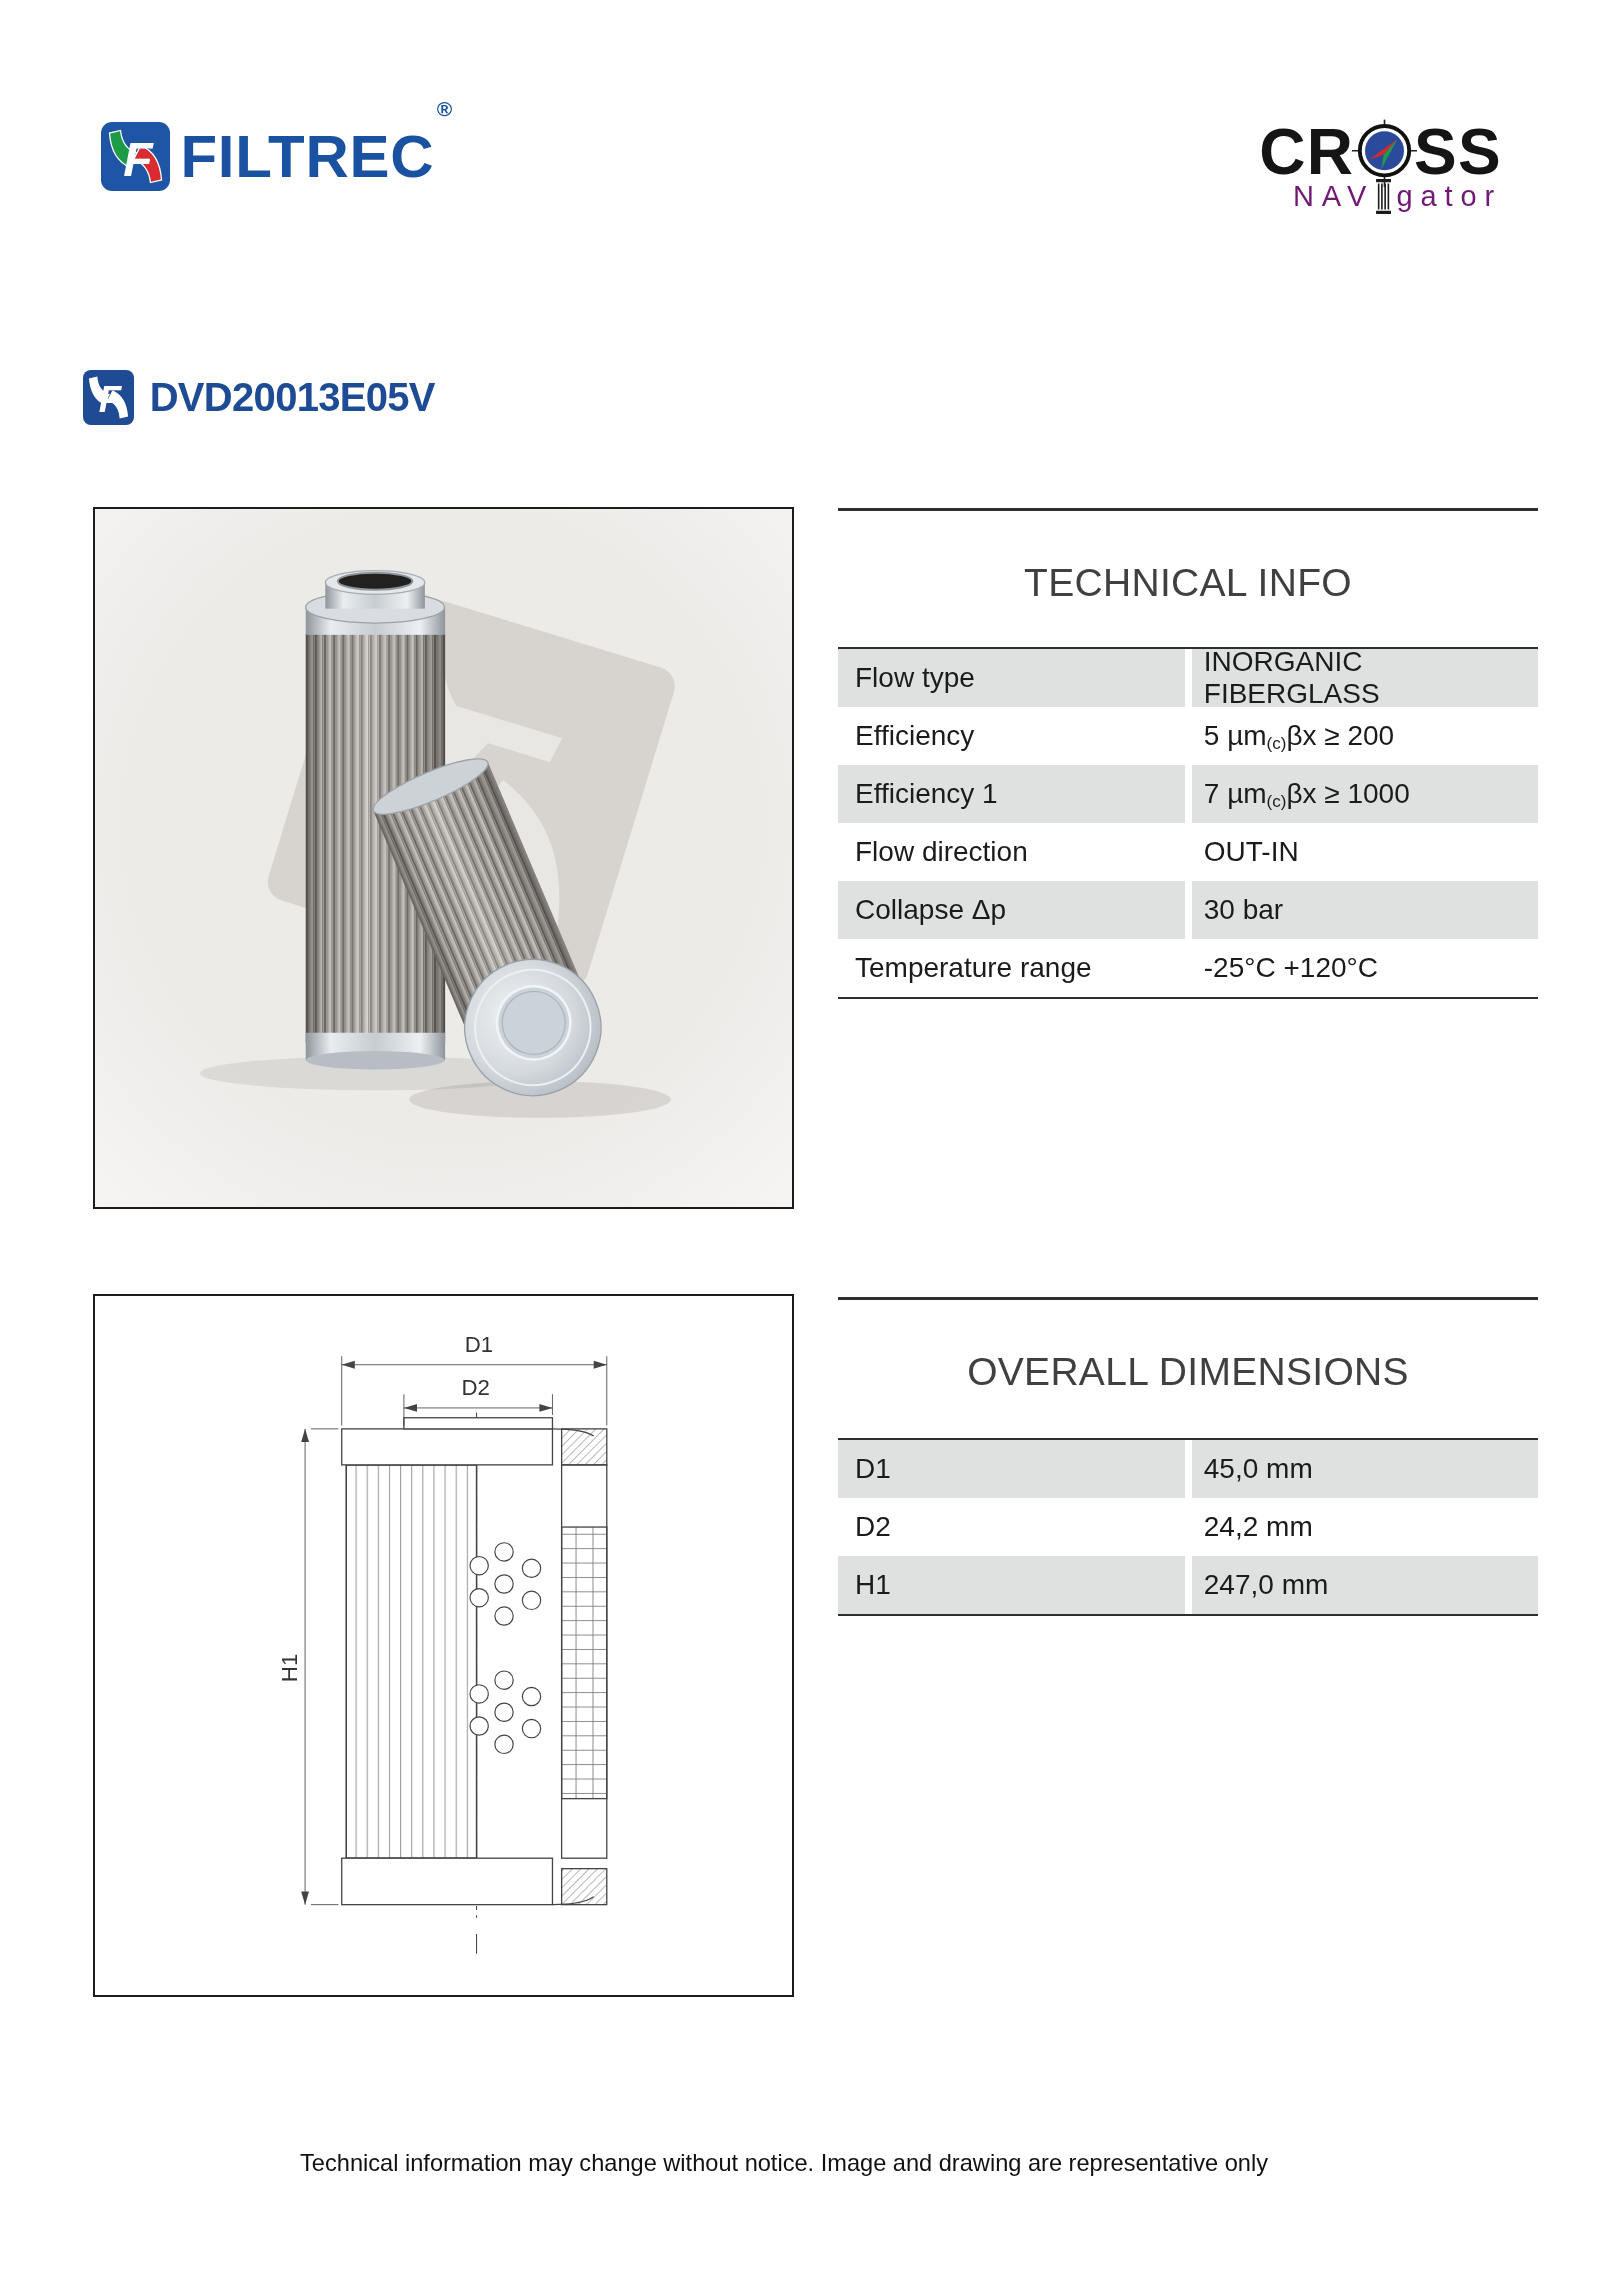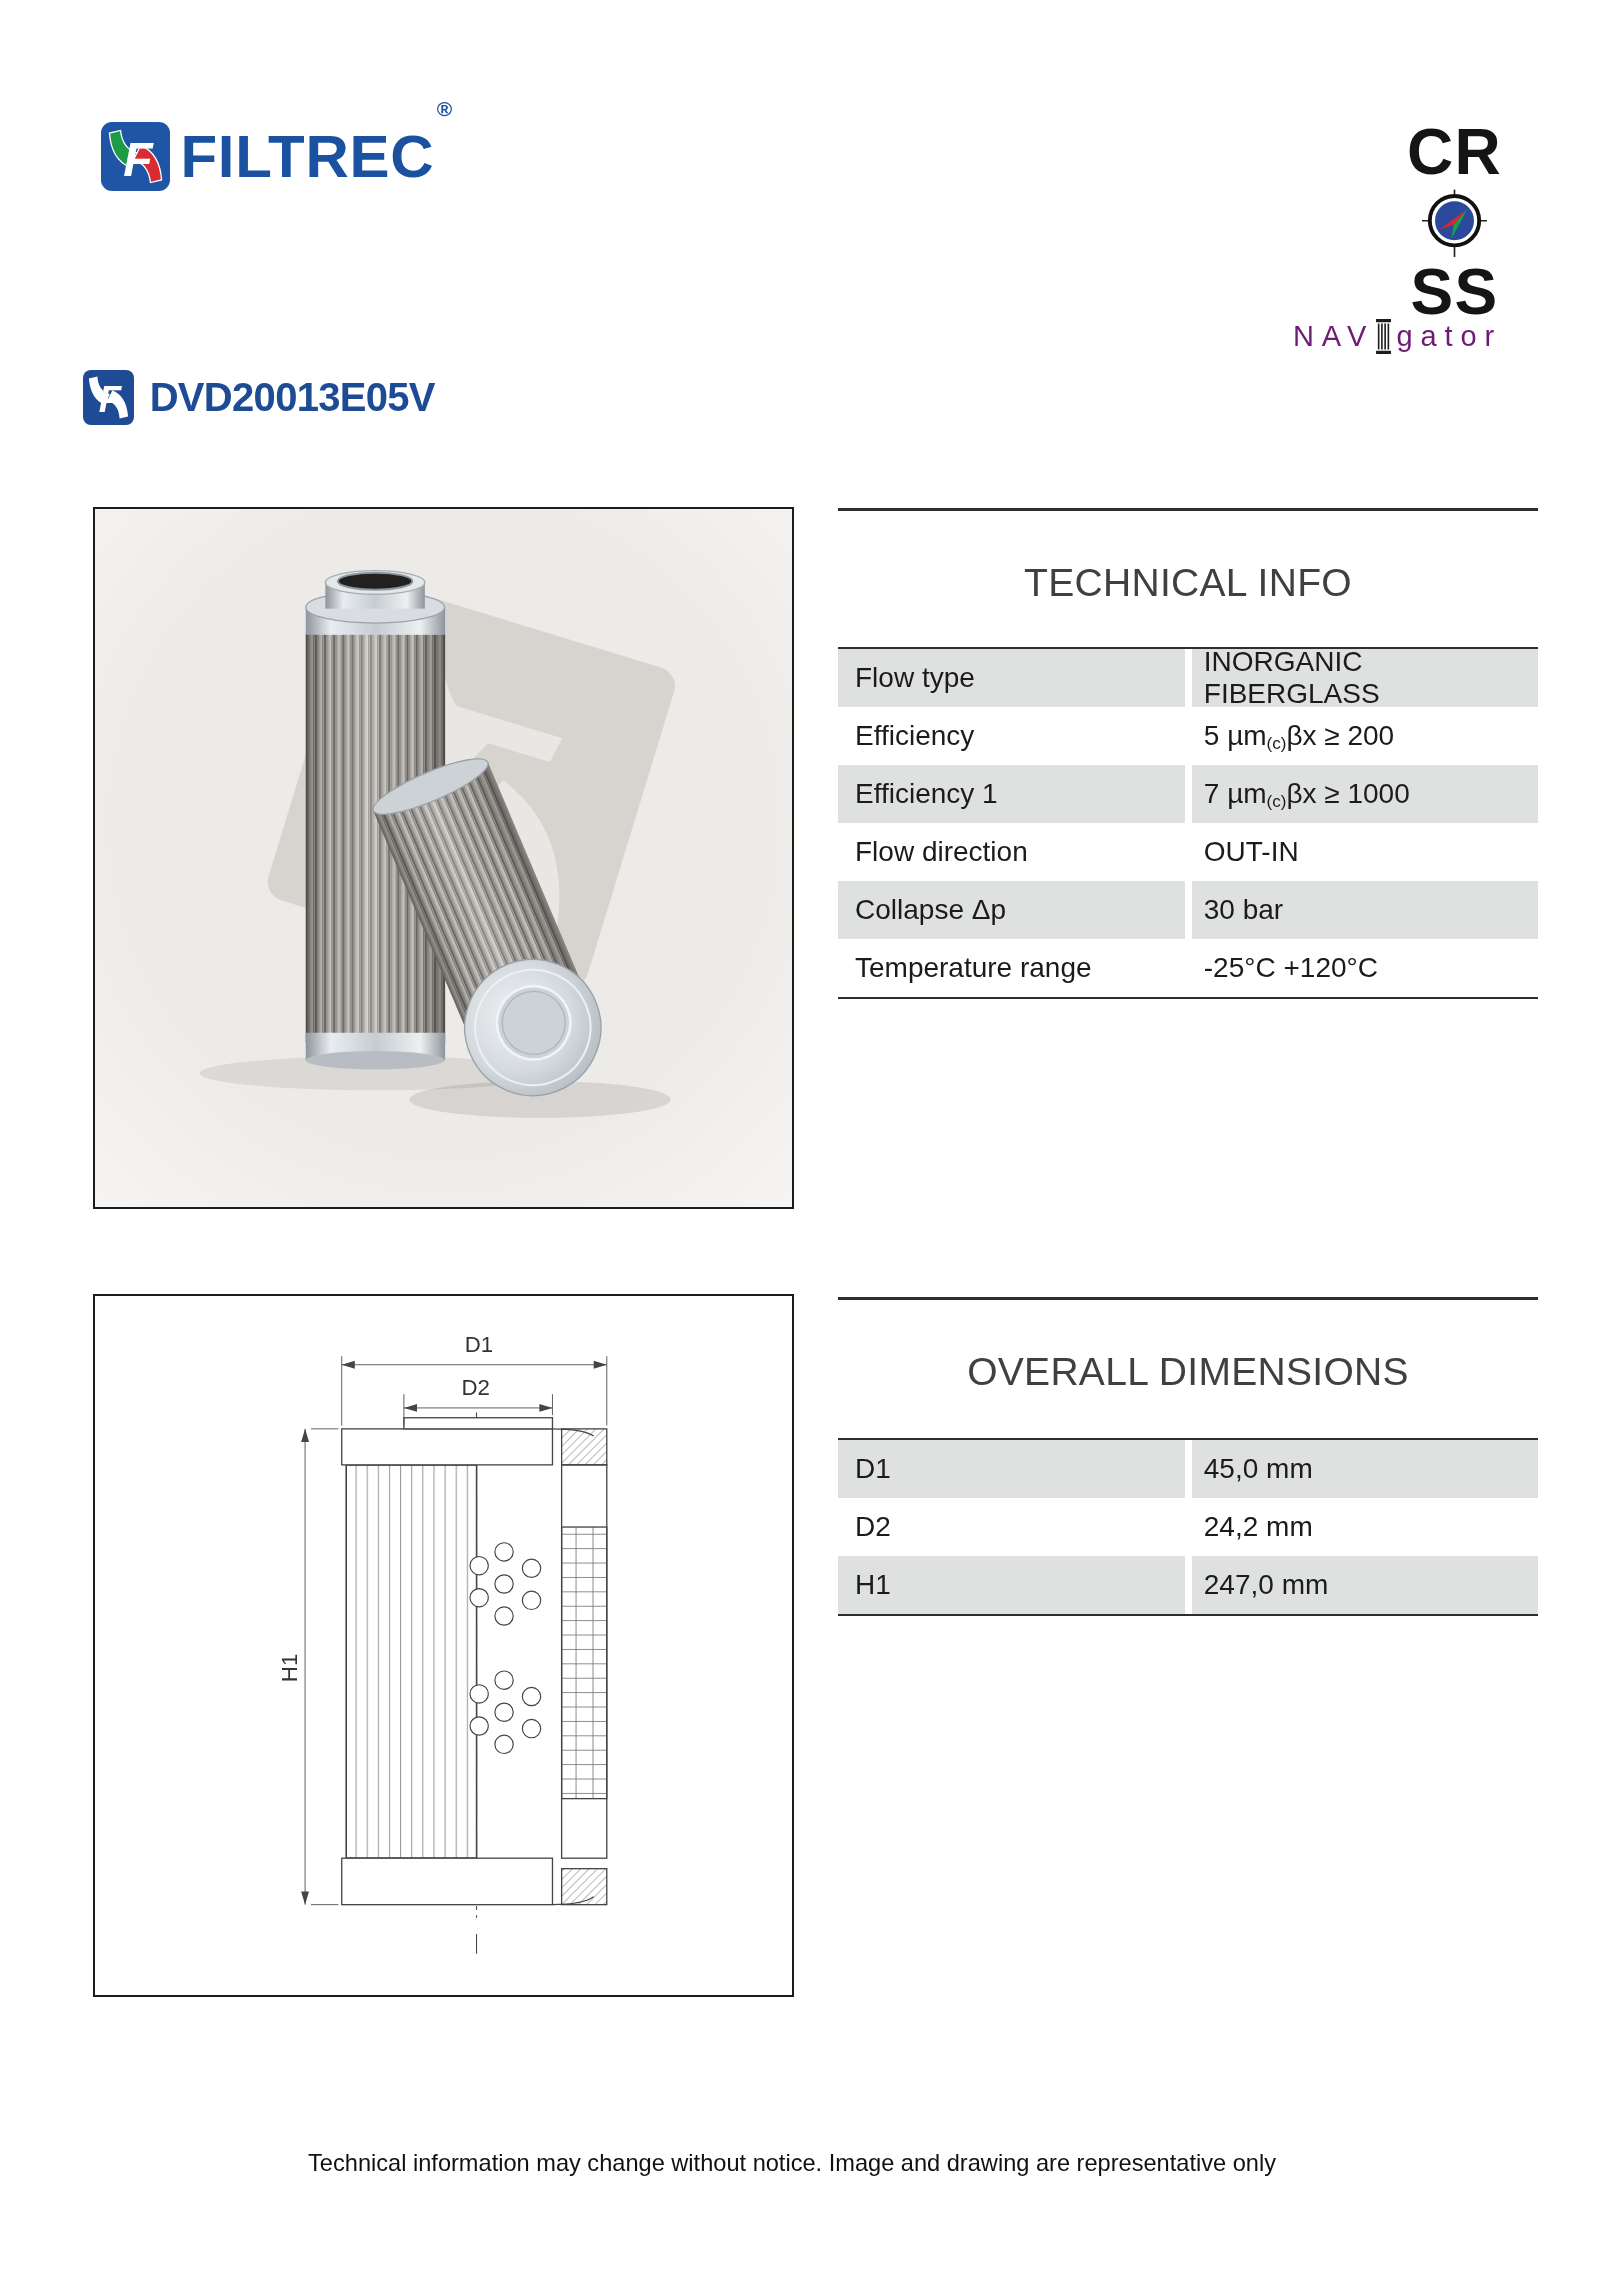--- a/index.html
+++ b/index.html
@@ -5,21 +5,21 @@
   html,body{margin:0;padding:0;background:#888;}
   .page{
     position:relative; width:1623px; height:2295px; background:#ffffff;
     font-family:"Liberation Sans", sans-serif; overflow:hidden;
   }
   
   .filtrec-logo{position:absolute; left:101px; top:122px; display:flex; align-items:center; gap:10.5px;}
   .filtrec-word{font-size:60px; font-weight:bold; color:#1A51A0; letter-spacing:0.7px; line-height:69px;}
   .filtrec-reg{font-size:21px; font-weight:bold; color:#1A51A0; vertical-align:top; position:relative; top:-25px; left:2.6px;}
   .cross-logo{position:absolute; left:1253px; top:116px; width:249px; display:flex; flex-direction:column; align-items:flex-end;}
-  .cross-line1{display:flex; align-items:center; font-size:64px; font-weight:bold; color:#151515; letter-spacing:1.3px; line-height:72px;flex-direction:column;}
+  .cross-line1{display:flex; align-items:center; font-size:64px; font-weight:bold; color:#151515; letter-spacing:1.3px; line-height:72px;}
   .cross-line1 svg{margin:0 -2.6px; transform:translateY(1.3px);}
   .cross-line2{display:flex; align-items:center; margin-top:-9.2px; font-size:29px; color:#701a75; letter-spacing:7.9px;}
   .cross-line2 svg{margin:0 5.2px 0 1.3px;}
   
   .title-row{position:absolute; left:83px; top:370px; display:flex; align-items:center; gap:15.7px;}
   .product-code{font-size:40px; font-weight:bold; color:#1D4B94; letter-spacing:-0.7px; margin:0;}
   
   .imgbox{position:absolute; border:2px solid #1c1c1c; background:#fff;}
   #photo-box{left:93px; top:507px;  width:697px; height:698px;}
   #drawing-box{left:93px; top:1294px; width:697px; height:699px;}
@@ -35,21 +35,21 @@
   #tech-table{top:647px;}
   #dims-table{top:1438px;}
   .trow{display:flex; height:58px;}
   .trow:nth-child(odd){background:#DFE1E0;}
   .trow:nth-child(even){background:#ffffff;}
   .tcell{display:flex; align-items:center; font-size:28px; color:#1b1b1b;}
   .tcell.lab{width:330px; padding-left:17px; border-right:7.2px solid #ffffff; flex:none;}
   .tcell.val{flex:1; padding-left:11.8px;}
   .tcell sub{font-size:17px; position:relative; top:7.9px; line-height:0;}
   
-  .disclaimer{position:absolute; left:8px; top:2150px; width:1568px; text-align:center;
+  .disclaimer{position:absolute; left:0; top:2150px; width:1568px; text-align:center;
     font-size:23.6px; color:#111111;}
   .footer-bar{position:absolute; left:0; top:2199px; width:1623px; height:96px; background:#1D4C95;}
   .footer-bar a{display:block; width:100%; text-align:center; line-height:96px;
     color:#ffffff; font-size:34px; text-decoration:none;}
 </style>
 </head>
 <body>
 
 <div class="page">
 

